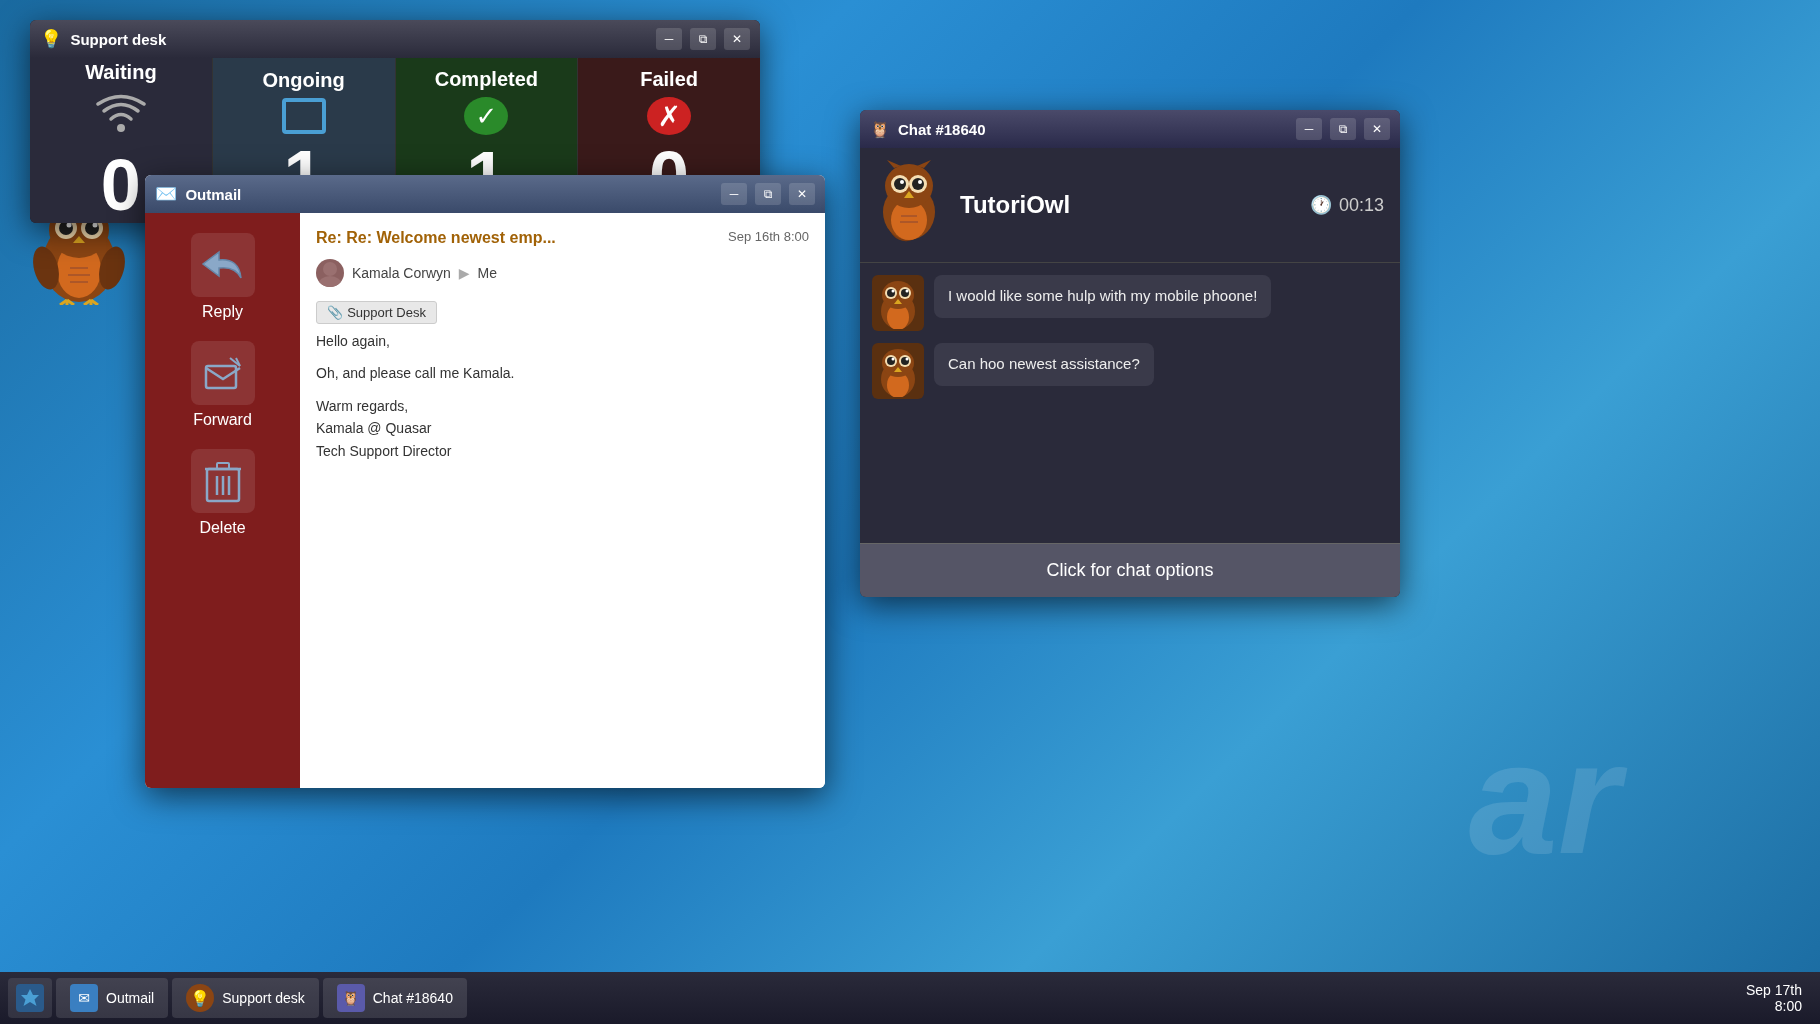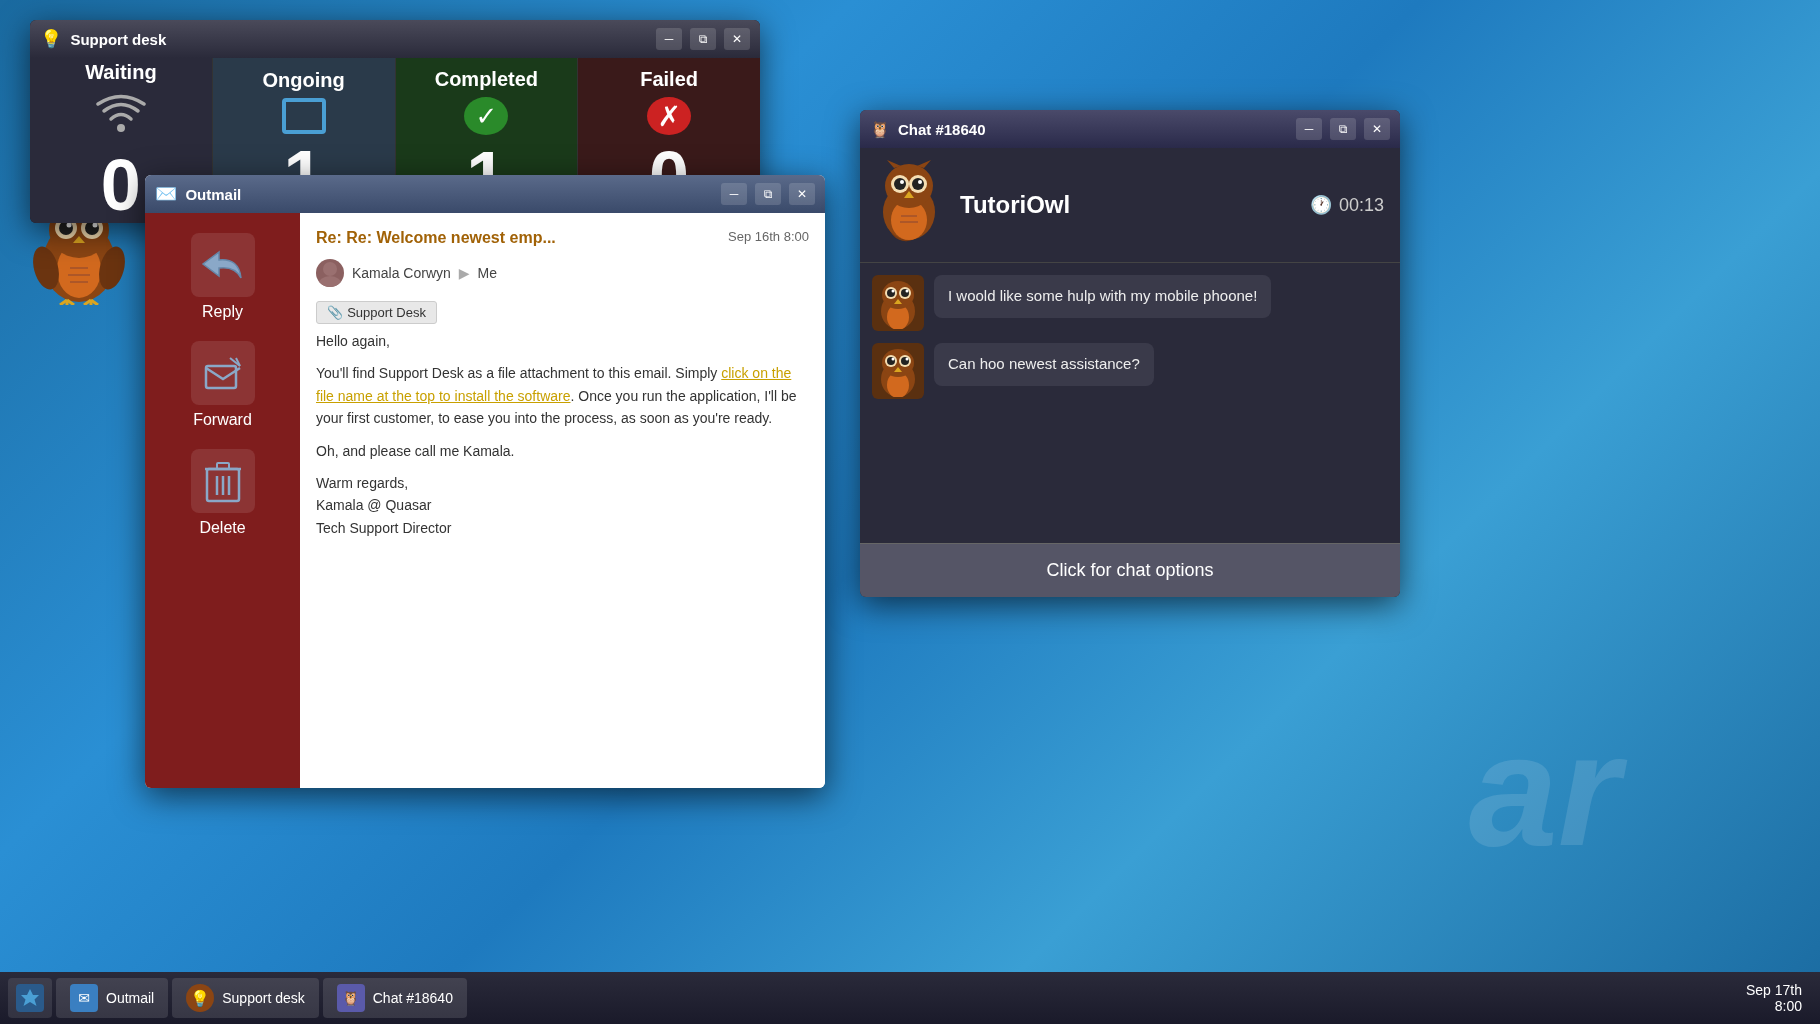--- a/index.html
+++ b/index.html
@@ -8,21 +8,21 @@
       height: 1024px;
       overflow: hidden;
       font-family: 'Segoe UI', Arial, sans-serif;
       background: linear-gradient(135deg, #1a6aa0 0%, #2a8fd4 30%, #1e7abf 50%, #3a9fd4 70%, #1a6aa0 100%);
       position: relative;
     }
 
     
     .desktop-watermark {
       position: absolute;
-      bottom: 142px;
+      bottom: 134px;
       right: 200px;
       font-size: 160px;
       font-weight: bold;
       color: rgba(255,255,255,0.12);
       font-style: italic;
       user-select: none;
     }
 
     
     .taskbar {
@@ -556,21 +556,20 @@
         <span>Kamala Corwyn</span>
         <span style="color:#aaa; font-size:14px;">▶</span>
         <span>Me</span>
       </div>
       <div class="attachment-tag">
         <span>📎</span>
         <span>Support Desk</span>
       </div>
       <div class="email-body">
         <p>Hello again,</p>
-        <p>You'll find Support Desk as a file attachment to this email. Simply <span class="email-link">click on the file name at the top to install the software</span>. Once you run the application, I'll be your first customer, to ease you into the process, as soon as you're ready.</p>
         <p>Oh, and please call me Kamala.</p>
         <p>Warm regards,<br>Kamala @ Quasar<br>Tech Support Director</p>
       </div>
     </div>
   </div>
 </div>
 
 <div class="window chat-window">
   <div class="window-titlebar chat-titlebar">
     <span style="font-size:16px;">🦉</span>

